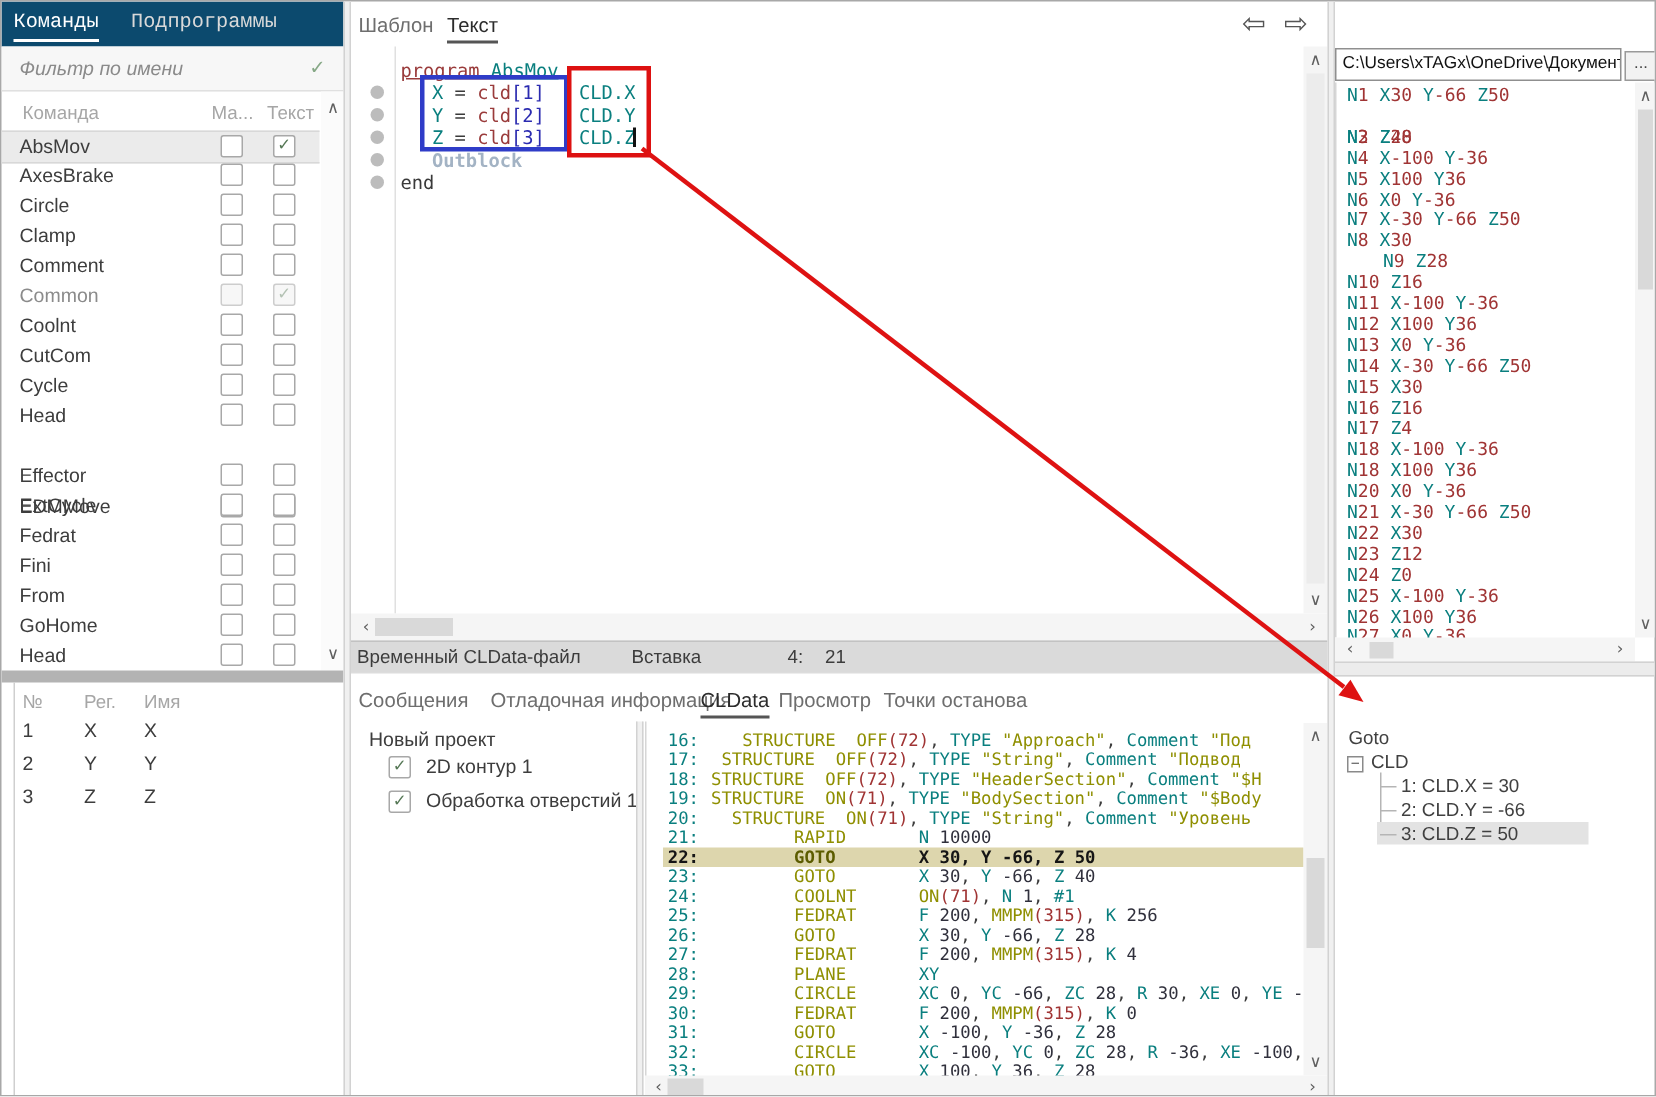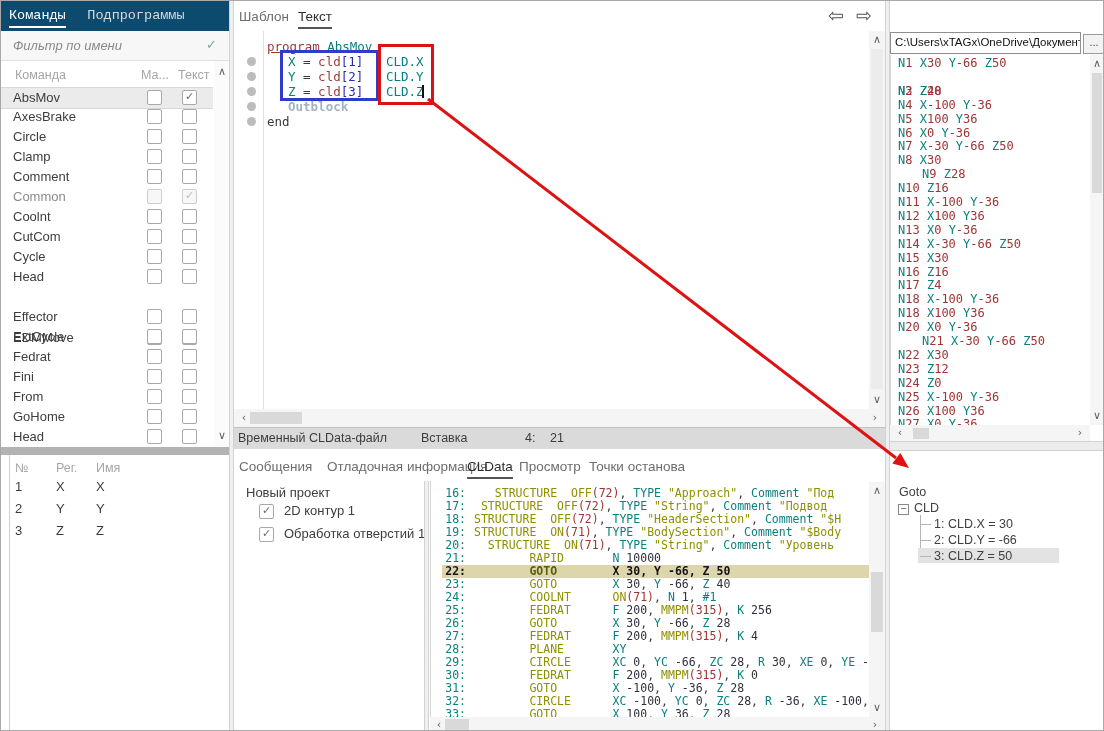--- a/index.html
+++ b/index.html
@@ -313,21 +313,21 @@
       <div class="nc-line" style="left: 897px; top: 195px;"><span class="nc-l">N</span><span class="nc-n">11</span> <span class="nc-l">X</span><span class="nc-n">-100</span> <span class="nc-l">Y</span><span class="nc-n">-36</span></div>
       <div class="nc-line" style="left: 897px; top: 208.9px;"><span class="nc-l">N</span><span class="nc-n">12</span> <span class="nc-l">X</span><span class="nc-n">100</span> <span class="nc-l">Y</span><span class="nc-n">36</span></div>
       <div class="nc-line" style="left: 897px; top: 222.8px;"><span class="nc-l">N</span><span class="nc-n">13</span> <span class="nc-l">X</span><span class="nc-n">0</span> <span class="nc-l">Y</span><span class="nc-n">-36</span></div>
       <div class="nc-line" style="left: 897px; top: 236.7px;"><span class="nc-l">N</span><span class="nc-n">14</span> <span class="nc-l">X</span><span class="nc-n">-30</span> <span class="nc-l">Y</span><span class="nc-n">-66</span> <span class="nc-l">Z</span><span class="nc-n">50</span></div>
       <div class="nc-line" style="left: 897px; top: 250.6px;"><span class="nc-l">N</span><span class="nc-n">15</span> <span class="nc-l">X</span><span class="nc-n">30</span></div>
       <div class="nc-line" style="left: 897px; top: 264.5px;"><span class="nc-l">N</span><span class="nc-n">16</span> <span class="nc-l">Z</span><span class="nc-n">16</span></div>
       <div class="nc-line" style="left: 897px; top: 278.4px;"><span class="nc-l">N</span><span class="nc-n">17</span> <span class="nc-l">Z</span><span class="nc-n">4</span></div>
       <div class="nc-line" style="left: 897px; top: 292.3px;"><span class="nc-l">N</span><span class="nc-n">18</span> <span class="nc-l">X</span><span class="nc-n">-100</span> <span class="nc-l">Y</span><span class="nc-n">-36</span></div>
       <div class="nc-line" style="left: 897px; top: 306.2px;"><span class="nc-l">N</span><span class="nc-n">18</span> <span class="nc-l">X</span><span class="nc-n">100</span> <span class="nc-l">Y</span><span class="nc-n">36</span></div>
       <div class="nc-line" style="left: 897px; top: 320.1px;"><span class="nc-l">N</span><span class="nc-n">20</span> <span class="nc-l">X</span><span class="nc-n">0</span> <span class="nc-l">Y</span><span class="nc-n">-36</span></div>
-      <div class="nc-line" style="left: 897px; top: 334px; margin-left: 24px;"><span class="nc-l">N</span><span class="nc-n">21</span> <span class="nc-l">X</span><span class="nc-n">-30</span> <span class="nc-l">Y</span><span class="nc-n">-66</span> <span class="nc-l">Z</span><span class="nc-n">50</span></div>
+      <div class="nc-line" style="left: 897px; top: 334px;"><span class="nc-l">N</span><span class="nc-n">21</span> <span class="nc-l">X</span><span class="nc-n">-30</span> <span class="nc-l">Y</span><span class="nc-n">-66</span> <span class="nc-l">Z</span><span class="nc-n">50</span></div>
       <div class="nc-line" style="left: 897px; top: 347.9px;"><span class="nc-l">N</span><span class="nc-n">22</span> <span class="nc-l">X</span><span class="nc-n">30</span></div>
       <div class="nc-line" style="left: 897px; top: 361.8px;"><span class="nc-l">N</span><span class="nc-n">23</span> <span class="nc-l">Z</span><span class="nc-n">12</span></div>
       <div class="nc-line" style="left: 897px; top: 375.7px;"><span class="nc-l">N</span><span class="nc-n">24</span> <span class="nc-l">Z</span><span class="nc-n">0</span></div>
       <div class="nc-line" style="left: 897px; top: 389.6px;"><span class="nc-l">N</span><span class="nc-n">25</span> <span class="nc-l">X</span><span class="nc-n">-100</span> <span class="nc-l">Y</span><span class="nc-n">-36</span></div>
       <div class="nc-line" style="left: 897px; top: 403.5px;"><span class="nc-l">N</span><span class="nc-n">26</span> <span class="nc-l">X</span><span class="nc-n">100</span> <span class="nc-l">Y</span><span class="nc-n">36</span></div>
       <div class="nc-line" style="left: 897px; top: 417.4px;"><span class="nc-l">N</span><span class="nc-n">27</span> <span class="nc-l">X</span><span class="nc-n">0</span> <span class="nc-l">Y</span><span class="nc-n">-36</span></div>
     </div>
   <div class="sb" style="left:1089px;top:54px;width:14px;height:370px;">
     <span class="sb-a" style="left:0;top:2px;">∧</span>
     <span class="sb-a" style="left:0;top:354px;">∨</span>

